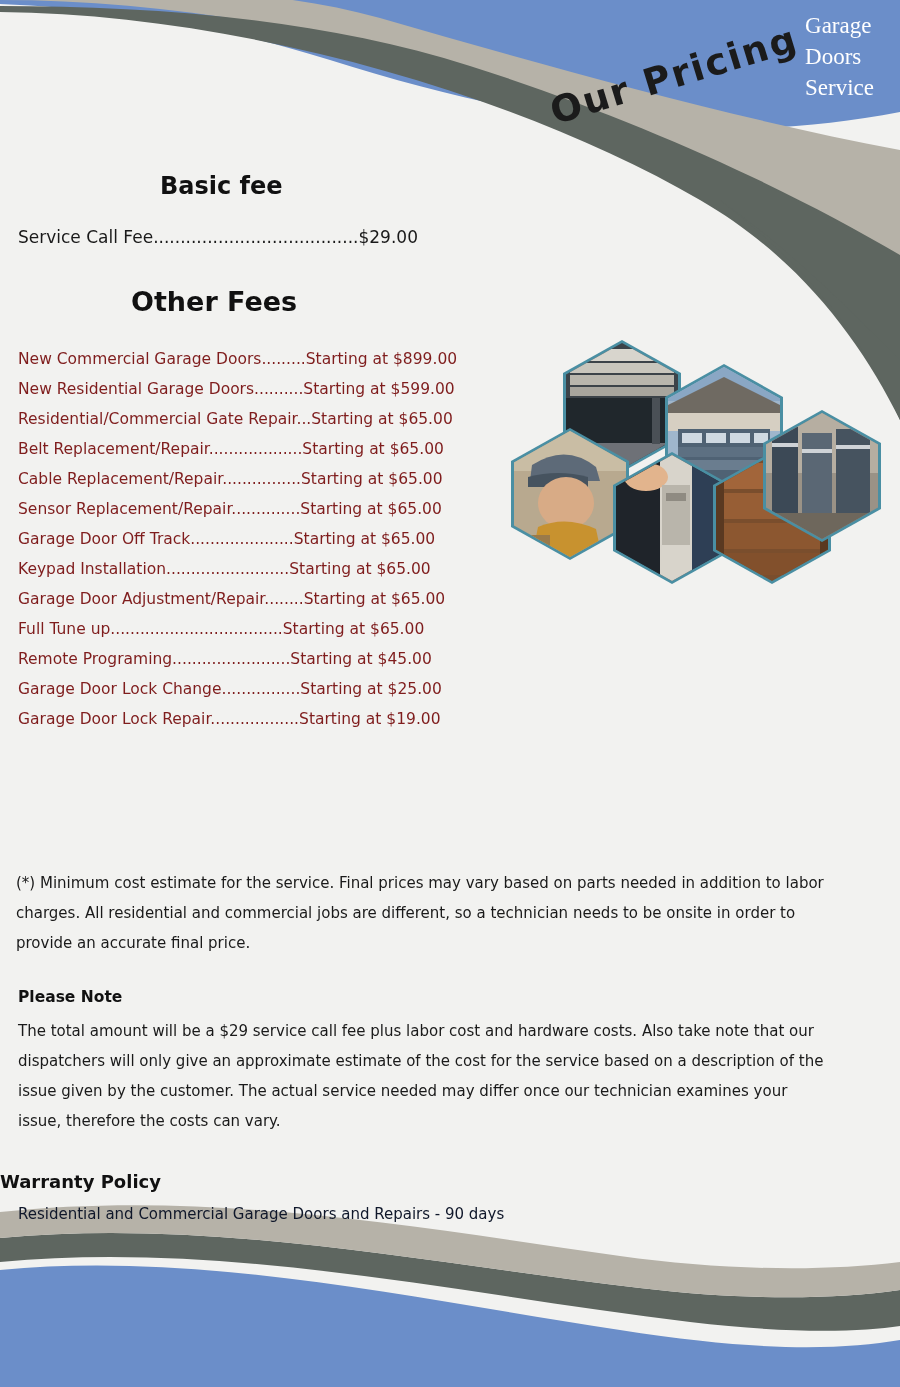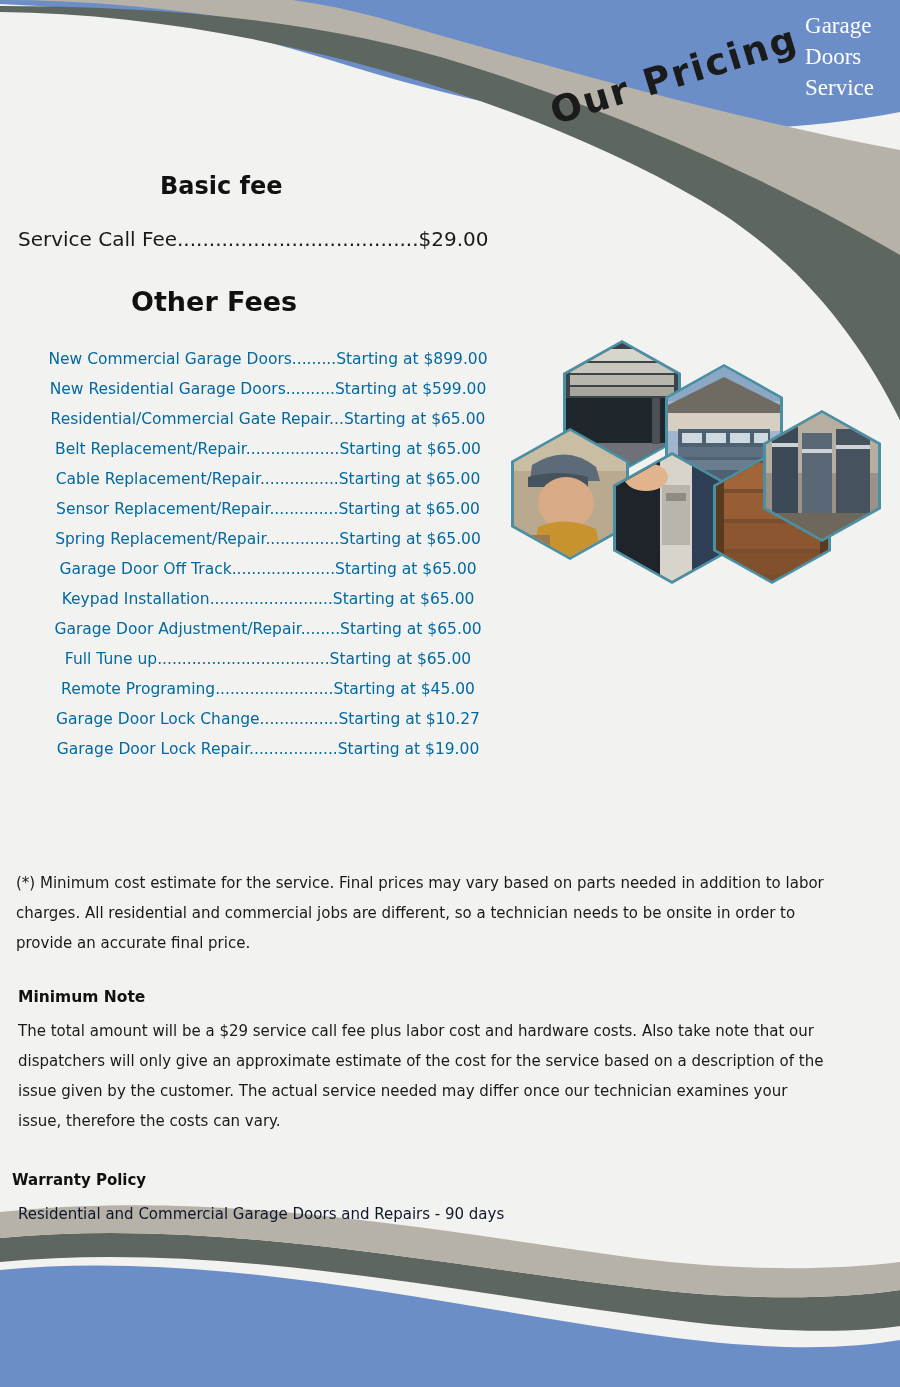--- a/index.html
+++ b/index.html
@@ -76,21 +76,21 @@
     top: 172px;
     font-size: 24px;
     font-weight: bold;
     color: #111;
   }
 
   .service-call-line {
     position: absolute;
     left: 18px;
     top: 227px;
-    font-size: 20px;
+    font-size: 17px;
     color: #1a1a1a;
     text-align: center;
   }
 
   .other-fees-title {
     position: absolute;
     left: 131px;
     top: 286px;
     font-size: 27px;
     font-weight: bold;
@@ -99,23 +99,22 @@
 
   .fee-list {
     position: absolute;
     left: 18px;
     top: 344px;
     width: 500px;
   }
   .fee-row {
     font-size: 15.5px;
     line-height: 30px;
-    color: #0369a1;
+    color: #7f1d1d;
     white-space: nowrap;
-    text-align: center;
   }
 
   .photo-cluster {
     position: absolute;
     left: 505px;
     top: 340px;
     width: 370px;
     height: 250px;
   }
   .hex {
@@ -156,23 +155,23 @@
     left: 18px;
     top: 1016px;
     width: 812px;
     font-size: 15px;
     line-height: 30px;
     color: #1a1a1a;
   }
 
   .warranty-title {
     position: absolute;
-    left: 12px;
+    left: 0;
     top: 1171px;
-    font-size: 15px;
+    font-size: 18px;
     font-weight: bold;
     color: #111;
   }
   .warranty-body {
     position: absolute;
     left: 18px;
     top: 1201px;
     width: 812px;
     font-size: 15px;
     line-height: 26px;
@@ -214,27 +213,26 @@
 
     <div class="other-fees-title">Other Fees</div>
 
     <div class="fee-list">
       <div class="fee-row">New Commercial Garage Doors.........Starting at $899.00</div>
       <div class="fee-row">New Residential Garage Doors..........Starting at $599.00</div>
       <div class="fee-row">Residential/Commercial Gate Repair...Starting at $65.00</div>
       <div class="fee-row">Belt Replacement/Repair...................Starting at $65.00</div>
       <div class="fee-row">Cable Replacement/Repair................Starting at $65.00</div>
       <div class="fee-row">Sensor Replacement/Repair..............Starting at $65.00</div>
-      <div class="fee-row">Spring Replacement/Repair...............Starting at $65.00</div>
       <div class="fee-row">Garage Door Off Track.....................Starting at $65.00</div>
       <div class="fee-row">Keypad Installation.........................Starting at $65.00</div>
       <div class="fee-row">Garage Door Adjustment/Repair........Starting at $65.00</div>
       <div class="fee-row">Full Tune up...................................Starting at $65.00</div>
       <div class="fee-row">Remote Programing........................Starting at $45.00</div>
-      <div class="fee-row">Garage Door Lock Change................Starting at $10.27</div>
+      <div class="fee-row">Garage Door Lock Change................Starting at $25.00</div>
       <div class="fee-row">Garage Door Lock Repair..................Starting at $19.00</div>
     </div>
 
     <div class="photo-cluster">
 
       <div class="hex hex-border" style="left:58px; top:0px;">
         <div class="inner">
           <svg viewBox="0 0 112 126" preserveAspectRatio="none" width="100%" height="100%">
             <rect x="0" y="0" width="112" height="126" fill="#3c4349"></rect>
             <rect x="4" y="6" width="104" height="12" fill="#d8d5cd"></rect>
@@ -322,19 +320,19 @@
             <rect x="36" y="36" width="30" height="4" fill="#cfd3d7"></rect>
             <rect x="70" y="32" width="34" height="4" fill="#cfd3d7"></rect>
             <rect x="0" y="100" width="112" height="26" fill="#6e675c"></rect>
           </svg>
         </div>
       </div>
     </div>
 
     <div class="disclaimer">(*) Minimum cost estimate for the service. Final prices may vary based on parts needed in addition to labor charges. All residential and commercial jobs are different, so a technician needs to be onsite in order to provide an accurate final price.</div>
 
-    <div class="note-title">Minimum Note</div>
+    <div class="note-title">Please Note</div>
     <div class="note-body">The total amount will be a $29 service call fee plus labor cost and hardware costs. Also take note that our dispatchers will only give an approximate estimate of the cost for the service based on a description of the issue given by the customer. The actual service needed may differ once our technician examines your issue, therefore the costs can vary.</div>
 
     <div class="warranty-title">Warranty Policy</div>
     <div class="warranty-body">Residential and Commercial Garage Doors and Repairs - 90 days</div>
   </div>
 </div>
 
 </body></html>

